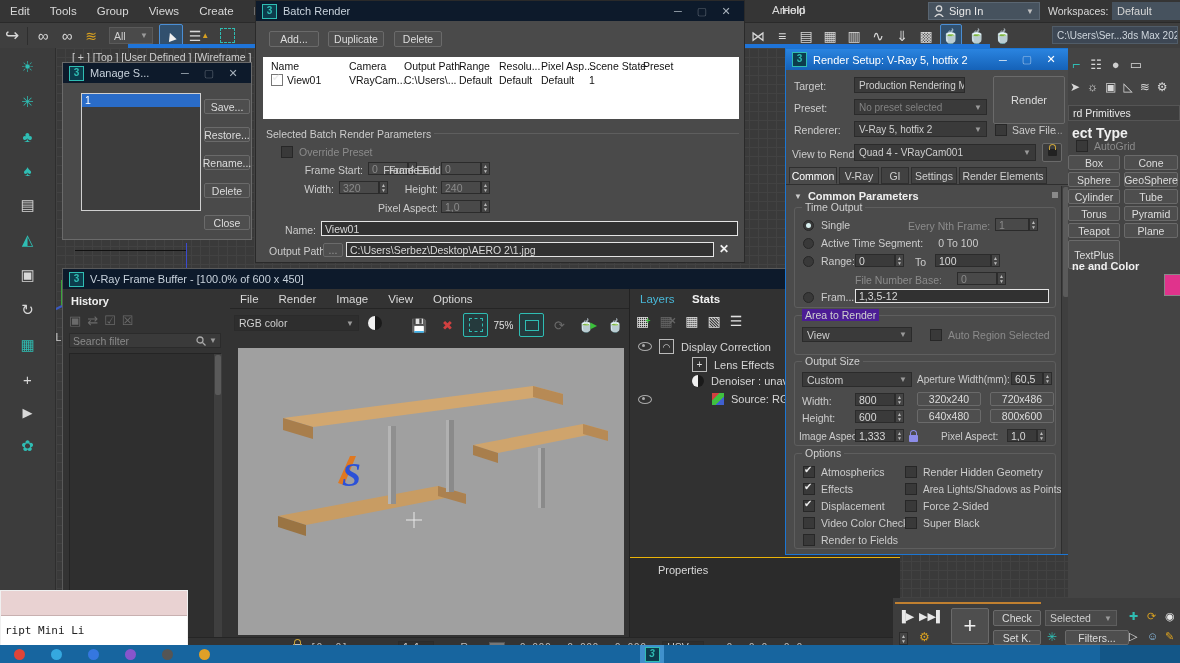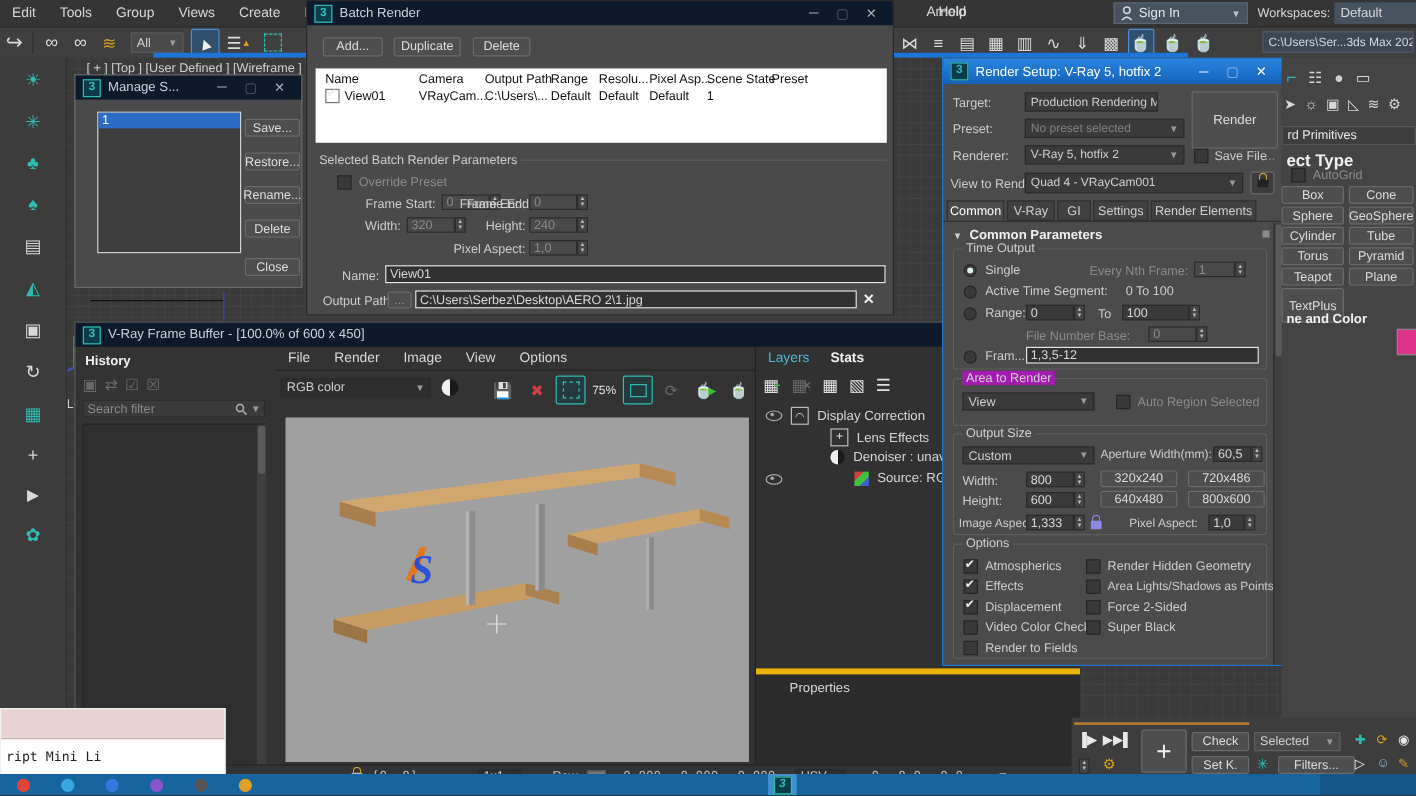--- a/index.html
+++ b/index.html
@@ -265,21 +265,21 @@
       <div class="abs row" style="left:62px;top:86px;gap:7px;">
         <span class="halfcirc" style="width:12px;height:12px;"></span>
         <span>Denoiser : unavailable</span>
       </div>
       <div class="abs row" style="left:8px;top:104px;gap:7px;">
         <span class="eye"></span>
         <span style="width:46px;"></span>
         <span class="ico" style="width:12px;height:12px;background:linear-gradient(135deg,#d04040 33%,#40c040 33% 66%,#4060d0 66%);"></span>
         <span>Source: RGB</span>
       </div>
-      <div class="abs" style="left:0;top:268px;width:270px;height:97px;background:#2b2b2b;border-top:5px solid #eab308;">
+      <div class="abs" style="left:0;top:268px;width:270px;height:97px;background:#2b2b2b;border-top:1px solid #eab308;">
         <span class="abs" style="left:28px;top:6px;color:#d8d8d8;">Properties</span>
       </div>
     </div>
 
     <div class="abs row" style="left:0;top:368px;width:836px;height:18px;background:#333;border-top:1px solid #252525;gap:0;">
       <span class="padlock" style="background:#bbb;margin-left:230px;"></span>
       <span class="lbl mono" style="margin-left:8px;color:#bbb;">[0, 0]</span>
       <div class="ddl" style="width:36px;height:13px;margin-left:50px;background:#2e2e2e;">
           <span>1x1</span>
           <span class="arr">▼</span>
@@ -519,21 +519,21 @@
       <div class="abs row" style="left:8px;top:83px;gap:7px;">
         <span class="radio"></span>
         <span class="lbl">Fram...</span>
       </div>
       <div class="abs fld foc" style="left:60px;top:81px;width:194px;height:14px;">
           <span>1,3,5-12</span>
         </div>
     </div>
 
     <div class="abs grp" style="left:8px;top:266px;width:262px;height:40px;">
-      <span class="gcap" style="background:#a21caf;">Area to Render</span>
+      <span class="gcap" style="background:#4c1d95;">Area to Render</span>
       <div class="abs ddl" style="left:7px;top:11px;width:110px;height:15px;">
           <span>View</span>
           <span class="arr">▼</span>
         </div>
       <div class="abs row" style="left:135px;top:13px;gap:6px;">
         <span class="cb"></span>
         <span class="lbl dim">Auto Region Selected</span>
       </div>
     </div>
 

